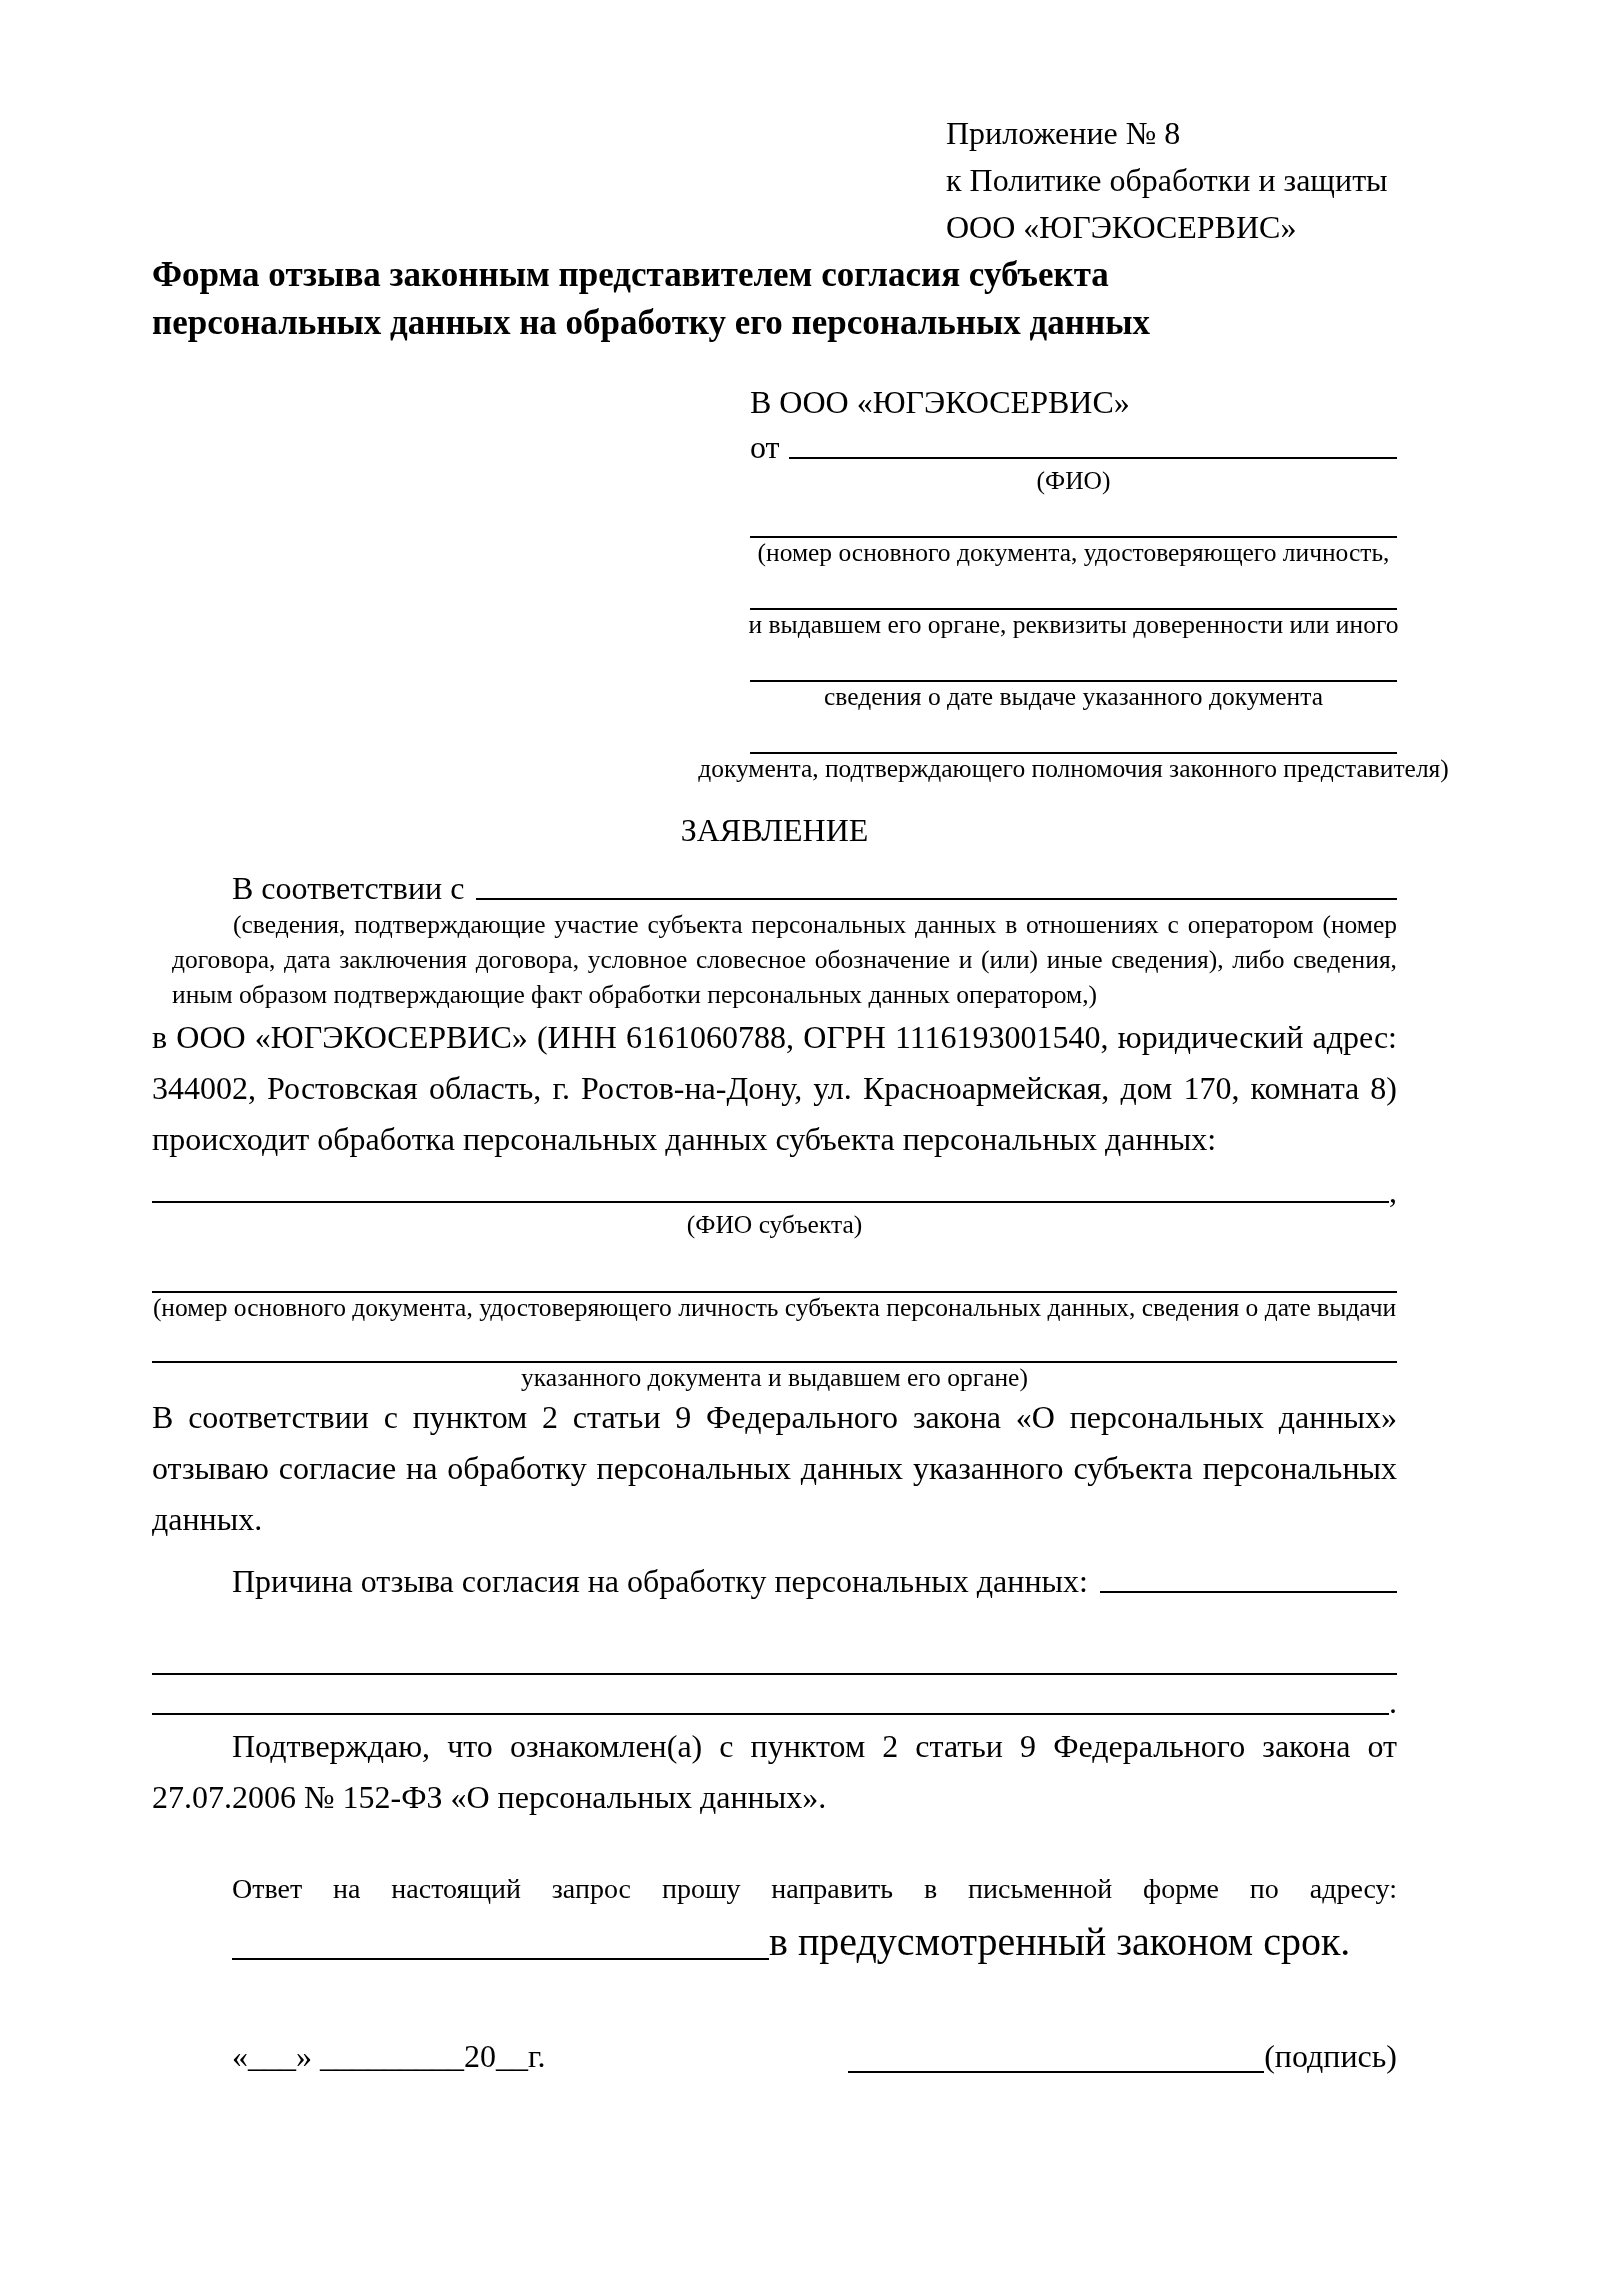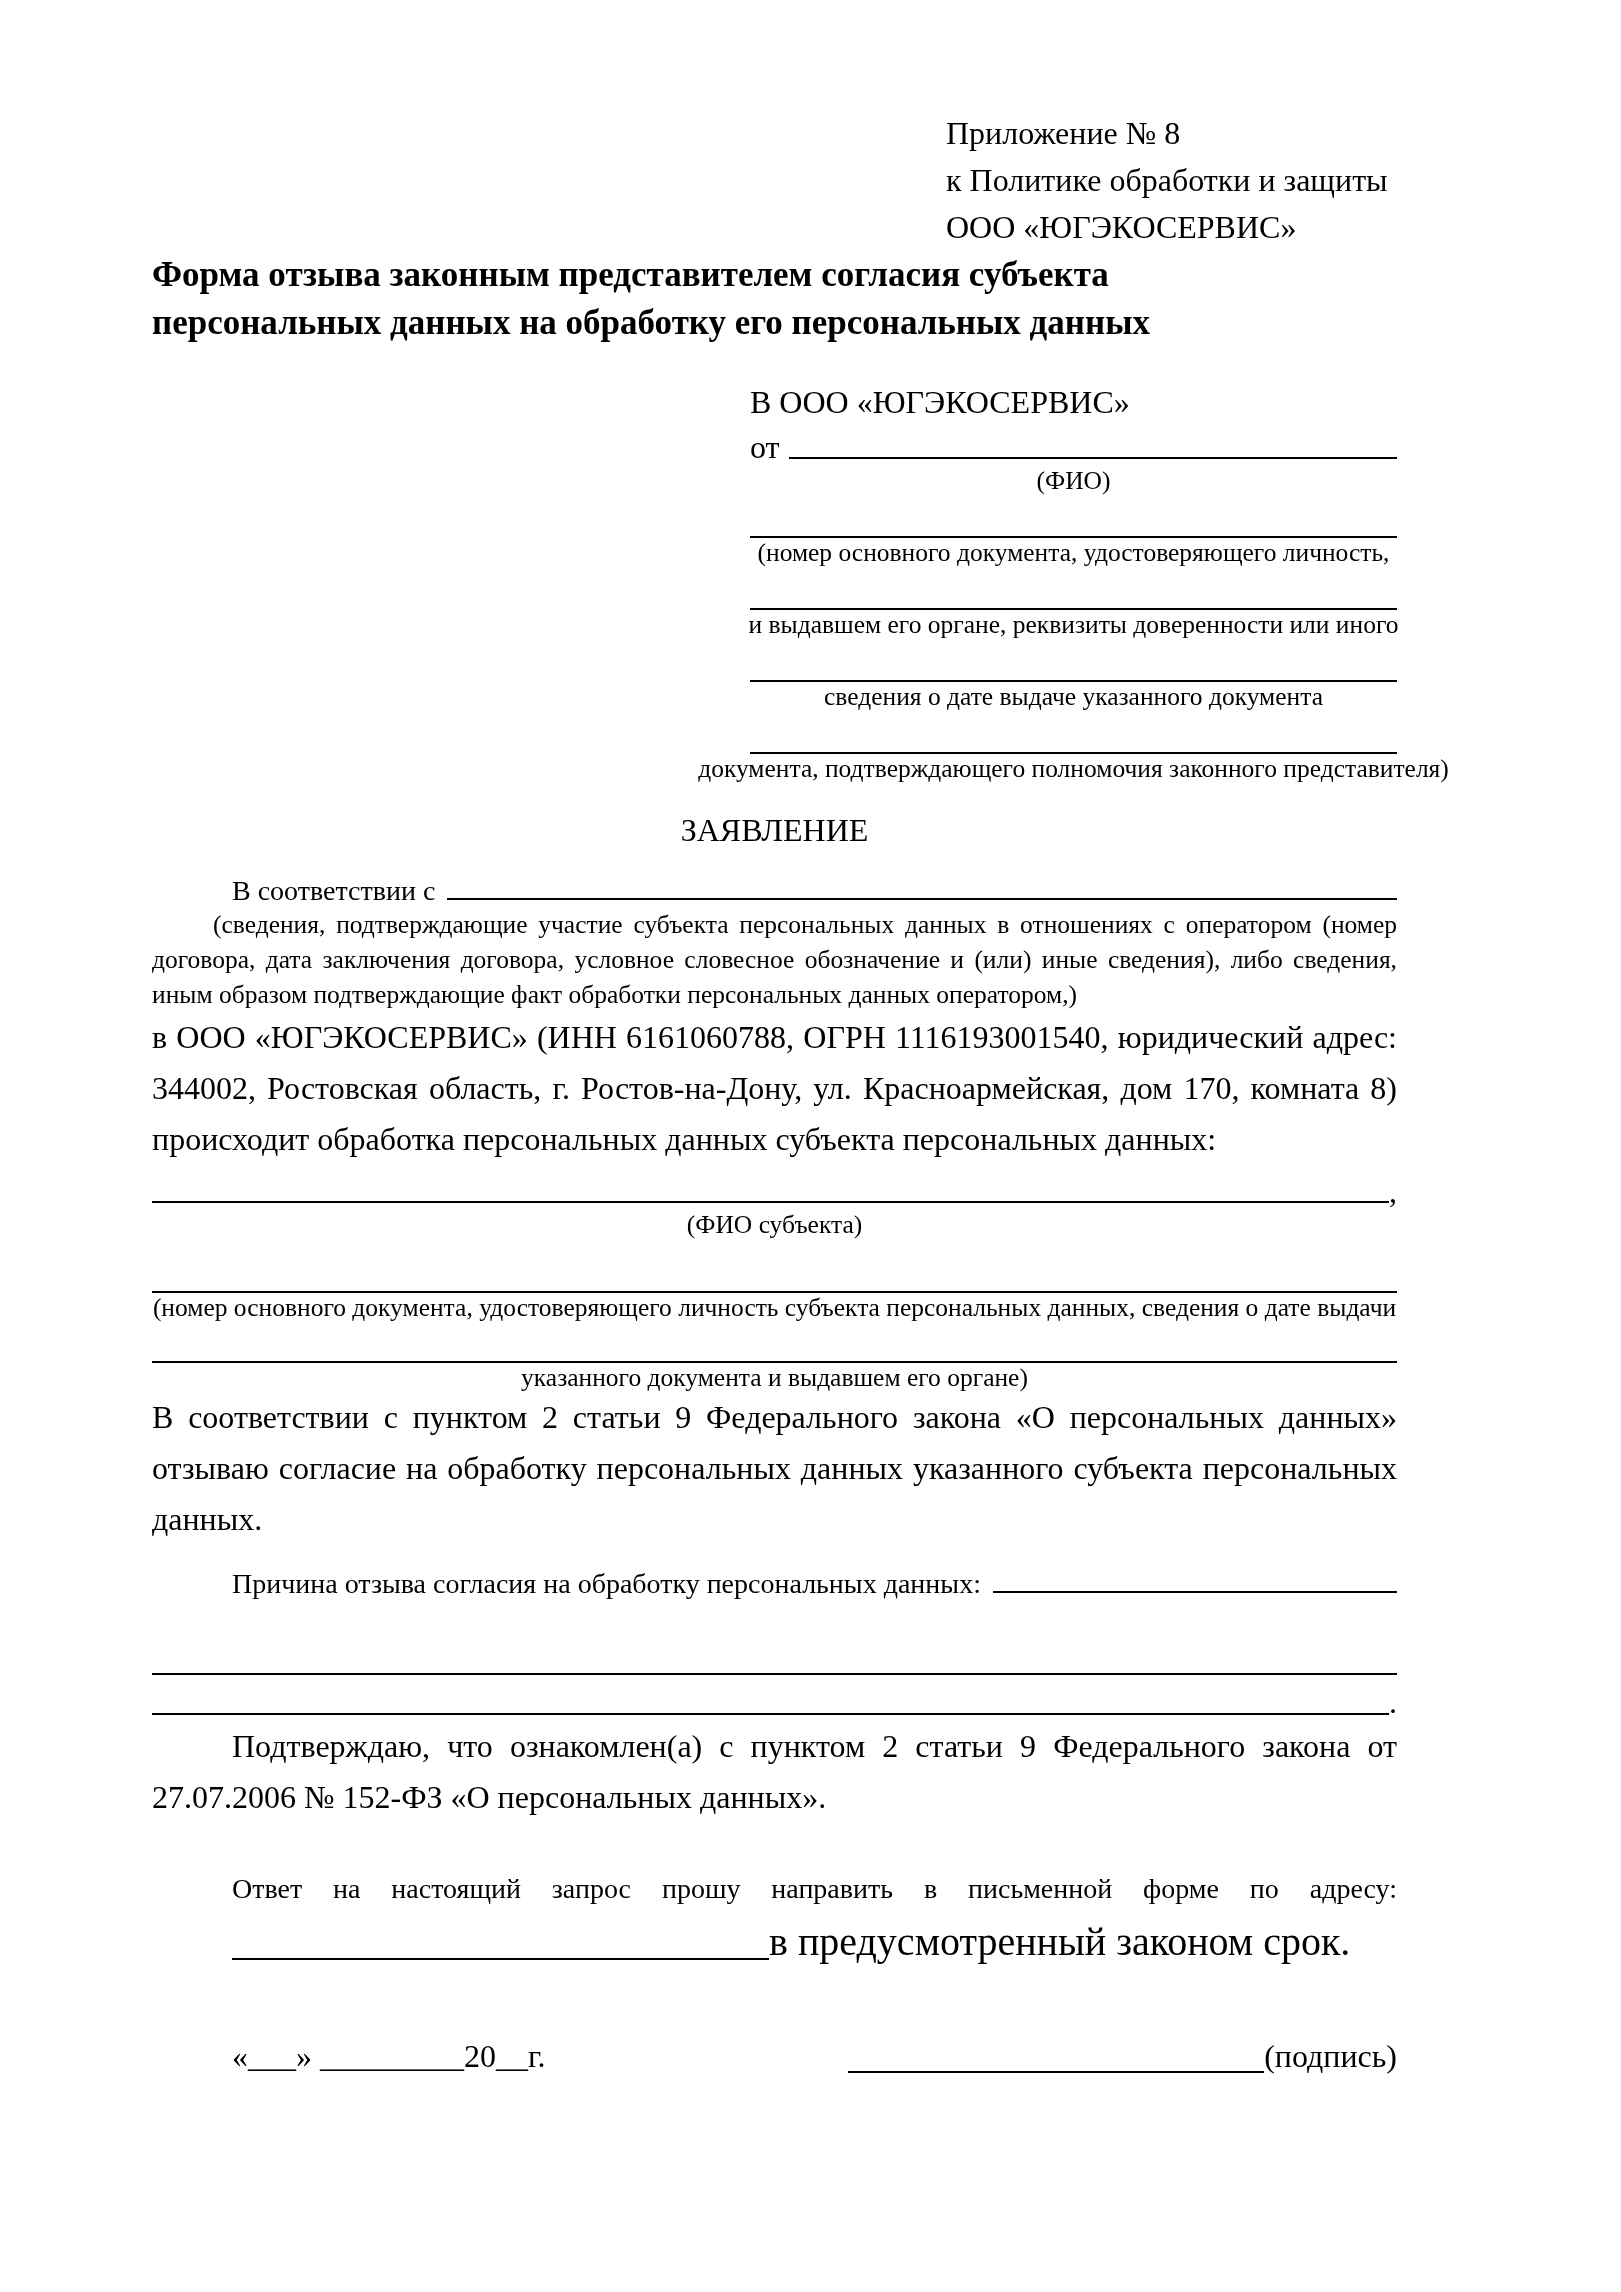--- a/index.html
+++ b/index.html
@@ -24,24 +24,24 @@
   .addr-to { line-height:41px; }
   .from-row { display:flex; align-items:flex-end; height:43px; }
   .from-row .rule { flex:1; margin-left:9.8px; }
   .rule { border-bottom:2.9px solid #000; margin-bottom:6.9px; height:9.8px; display:inline-block; }
   .cap { font-size:25.5px; line-height:29px; text-align:center; }
   .capwide { white-space:nowrap; margin-left:-69px; margin-right:-69px; }
   .addr-row { margin-top:17.6px; }
   .rule-line { height:23.5px; border-bottom:2.9px solid #000; }
   
   .statement-h { margin-top:25.5px; text-align:center; font-size:32px; line-height:43px; }
-  .flex-field { display:flex; align-items:flex-end; font-size:28px; height:51px; margin-top:3.9px; }
+  .flex-field { display:flex; align-items:flex-end; font-size:32px; height:51px; margin-top:3.9px; }
   .flex-field .ind { width:80px; flex:none; }
   .flex-field .rule { flex:1; margin-left:11.8px; }
-  .fine { font-size:25.5px; line-height:35px; text-align:justify; text-indent:61px; }
+  .fine { font-size:25.5px; line-height:35px; text-align:justify; text-indent:61px;margin-left:20px; }
   .body-p { font-size:32px; line-height:51px; text-align:justify; }
   .body-p.indent { text-indent:80px; }
   .blank-row { display:flex; align-items:flex-end; font-size:32px; height:37px; }
   .blank-row .rule.grow { flex:1; }
   .mt8 { margin-top:7.8px; } .mt10 { margin-top:9.8px; } .mt16 { margin-top:15.7px; }
   .mt30 { margin-top:29px; } .mt50 { margin-top:49px; }
   .capfull { font-size:25.5px; line-height:29px; text-align:center; white-space:nowrap; }
   .reply-prefix { font-size:28px; line-height:51px; text-align:justify; text-align-last:justify; text-indent:80px;margin-top:40px; }
   .reply-row { display:flex; align-items:flex-end; font-size:40px; height:51px; }
   .reply-row .ind { width:80px; flex:none; }

